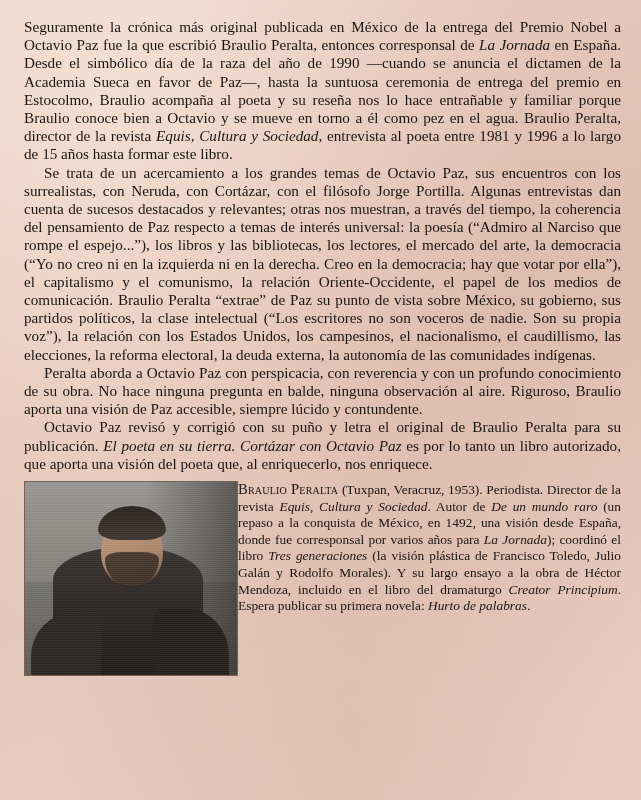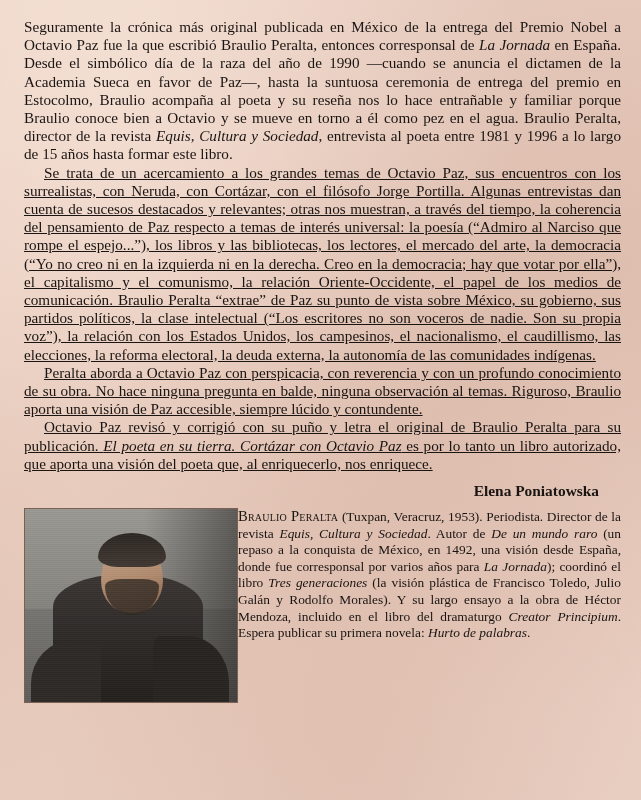--- a/index.html
+++ b/index.html
@@ -35,21 +35,20 @@
   p.body-text {
     margin: 0 0 0 0;
     font-size: 15.2px;
     line-height: 18.2px;
     text-align: justify;
     text-justify: inter-word;
     hyphens: manual;
   }
   p.body-text + p.body-text {
     margin-top: 0;
-    text-decoration: underline;
   }
   p.indent {
     text-indent: 20px;
   }
   .it { font-style: italic; }
   .signature {
     margin-top: 9px;
     text-align: right;
     font-weight: bold;
     font-size: 15.4px;
@@ -156,25 +155,24 @@
 </head>
 <body>
 
 <div class="paper-tint"></div>
 
 <div class="page">
 
   <div>
     <p class="body-text">Seguramente la crónica más original publicada en México de la entrega del Premio Nobel a Octavio Paz fue la que escribió Braulio Peralta, entonces corresponsal de <span class="it">La Jornada</span> en España. Desde el simbólico día de la raza del año de 1990 —cuando se anuncia el dictamen de la Academia Sueca en favor de Paz—, hasta la suntuosa ceremonia de entrega del premio en Estocolmo, Braulio acompaña al poeta y su reseña nos lo hace entrañable y familiar porque Braulio conoce bien a Octavio y se mueve en torno a él como pez en el agua. Braulio Peralta, director de la revista <span class="it">Equis, Cultura y Sociedad</span>, entrevista al poeta entre 1981 y 1996 a lo largo de 15 años hasta formar este libro.</p>
     <p class="body-text indent">Se trata de un acercamiento a los grandes temas de Octavio Paz, sus encuentros con los surrealistas, con Neruda, con Cortázar, con el filósofo Jorge Portilla. Algunas entrevistas dan cuenta de sucesos destacados y relevantes; otras nos muestran, a través del tiempo, la coherencia del pensamiento de Paz respecto a temas de interés universal: la poesía (“Admiro al Narciso que rompe el espejo...”), los libros y las bibliotecas, los lectores, el mercado del arte, la democracia (“Yo no creo ni en la izquierda ni en la derecha. Creo en la democracia; hay que votar por ella”), el capitalismo y el comunismo, la relación Oriente-Occidente, el papel de los medios de comunicación. Braulio Peralta “extrae” de Paz su punto de vista sobre México, su gobierno, sus partidos políticos, la clase intelectual (“Los escritores no son voceros de nadie. Son su propia voz”), la relación con los Estados Unidos, los campesinos, el nacionalismo, el caudillismo, las elecciones, la reforma electoral, la deuda externa, la autonomía de las comunidades indígenas.</p>
-    <p class="body-text indent">Peralta aborda a Octavio Paz con perspicacia, con reverencia y con un profundo conocimiento de su obra. No hace ninguna pregunta en balde, ninguna observación al temas. Riguroso, Braulio aporta una visión de Paz accesible, siempre lúcido y contundente.</p>
+    <p class="body-text indent">Peralta aborda a Octavio Paz con perspicacia, con reverencia y con un profundo conocimiento de su obra. No hace ninguna pregunta en balde, ninguna observación al aire. Riguroso, Braulio aporta una visión de Paz accesible, siempre lúcido y contundente.</p>
     <p class="body-text indent">Octavio Paz revisó y corrigió con su puño y letra el original de Braulio Peralta para su publicación. <span class="it">El poeta en su tierra. Cortázar con Octavio Paz</span> es por lo tanto un libro autorizado, que aporta una visión del poeta que, al enriquecerlo, nos enriquece.</p>
   </div>
 
-  <div class="signature">Elena Poniatowska</div>
 
   <div class="bottom-block">
 
     <div class="author-photo">
       <div class="photo-bg"></div>
       <div class="photo-wall"></div>
       <div class="photo-shadow"></div>
       <div class="photo-figure"></div>
       <div class="photo-shoulder-l"></div>
       <div class="photo-shoulder-r"></div>

